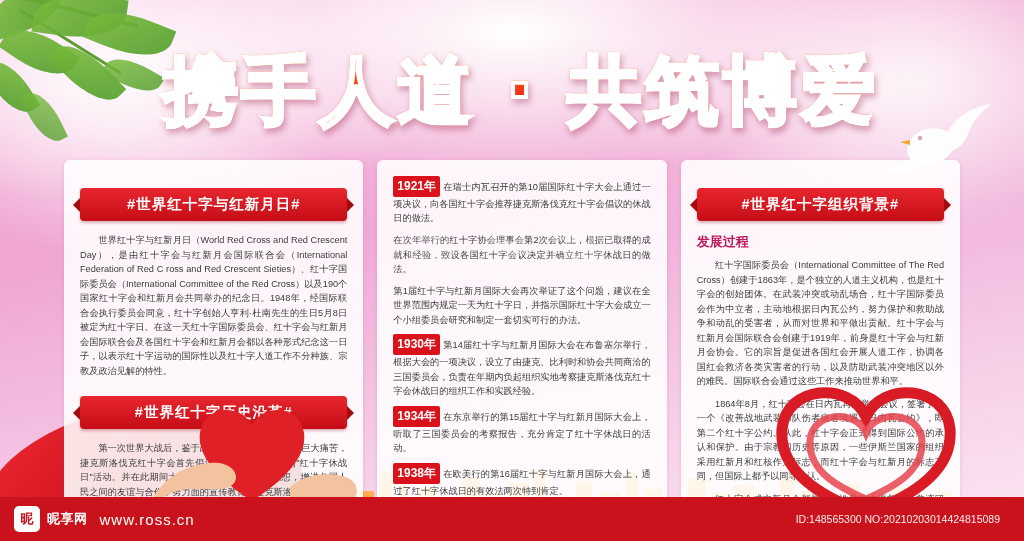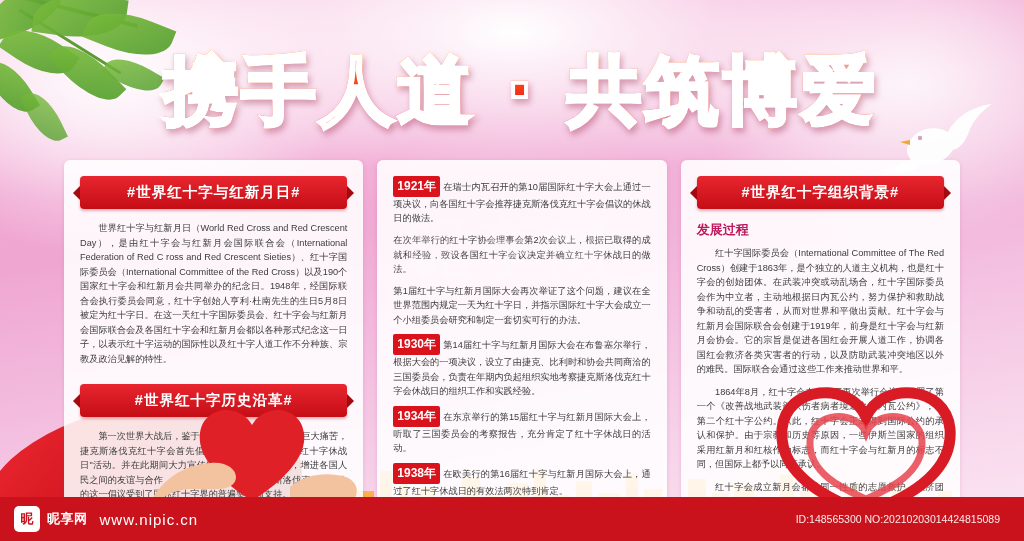--- a/index.html
+++ b/index.html
@@ -63,21 +63,21 @@
     background:rgba(255,255,255,0.88);
     border-radius:6px;
     padding:16px 16px 10px;
     box-shadow:0 1px 4px rgba(180,60,130,.18);
   }
   .col1 { width:300px; }
   .col2 { width:290px; }
   .col3 { width:280px; }
 
   .ribbon {
-    position:relative; margin:0 auto 12px; display:block;
+    position:relative; margin:12px auto 12px; display:block;
     background:linear-gradient(180deg,#e8262f,#c50d16);
     color:#fff; font-size:14.5px; font-weight:bold;
     text-align:center; padding:7px 10px; border-radius:4px;
     letter-spacing:1px;
     box-shadow:0 2px 3px rgba(140,0,20,.28);
   }
   .ribbon::before, .ribbon::after {
     content:""; position:absolute; top:50%; transform:translateY(-50%);
     width:0; height:0; border-top:7px solid transparent; border-bottom:7px solid transparent;
   }
@@ -267,15 +267,15 @@
 
 <div class="wm-center">
   <span>昵享网</span>
 </div>
 
 <div class="footer">
   <div class="wm-logo">
     <div class="wm-mark">昵</div>
     <div class="wm-text">昵享网</div>
   </div>
-  <div class="wm-url">www.nipic.cn</div>
+  <div class="wm-url">www.ross.cn</div>
   <div class="footer-id">ID:148565300 NO:20210203014424815089</div>
 </div>
 
 </body></html>

